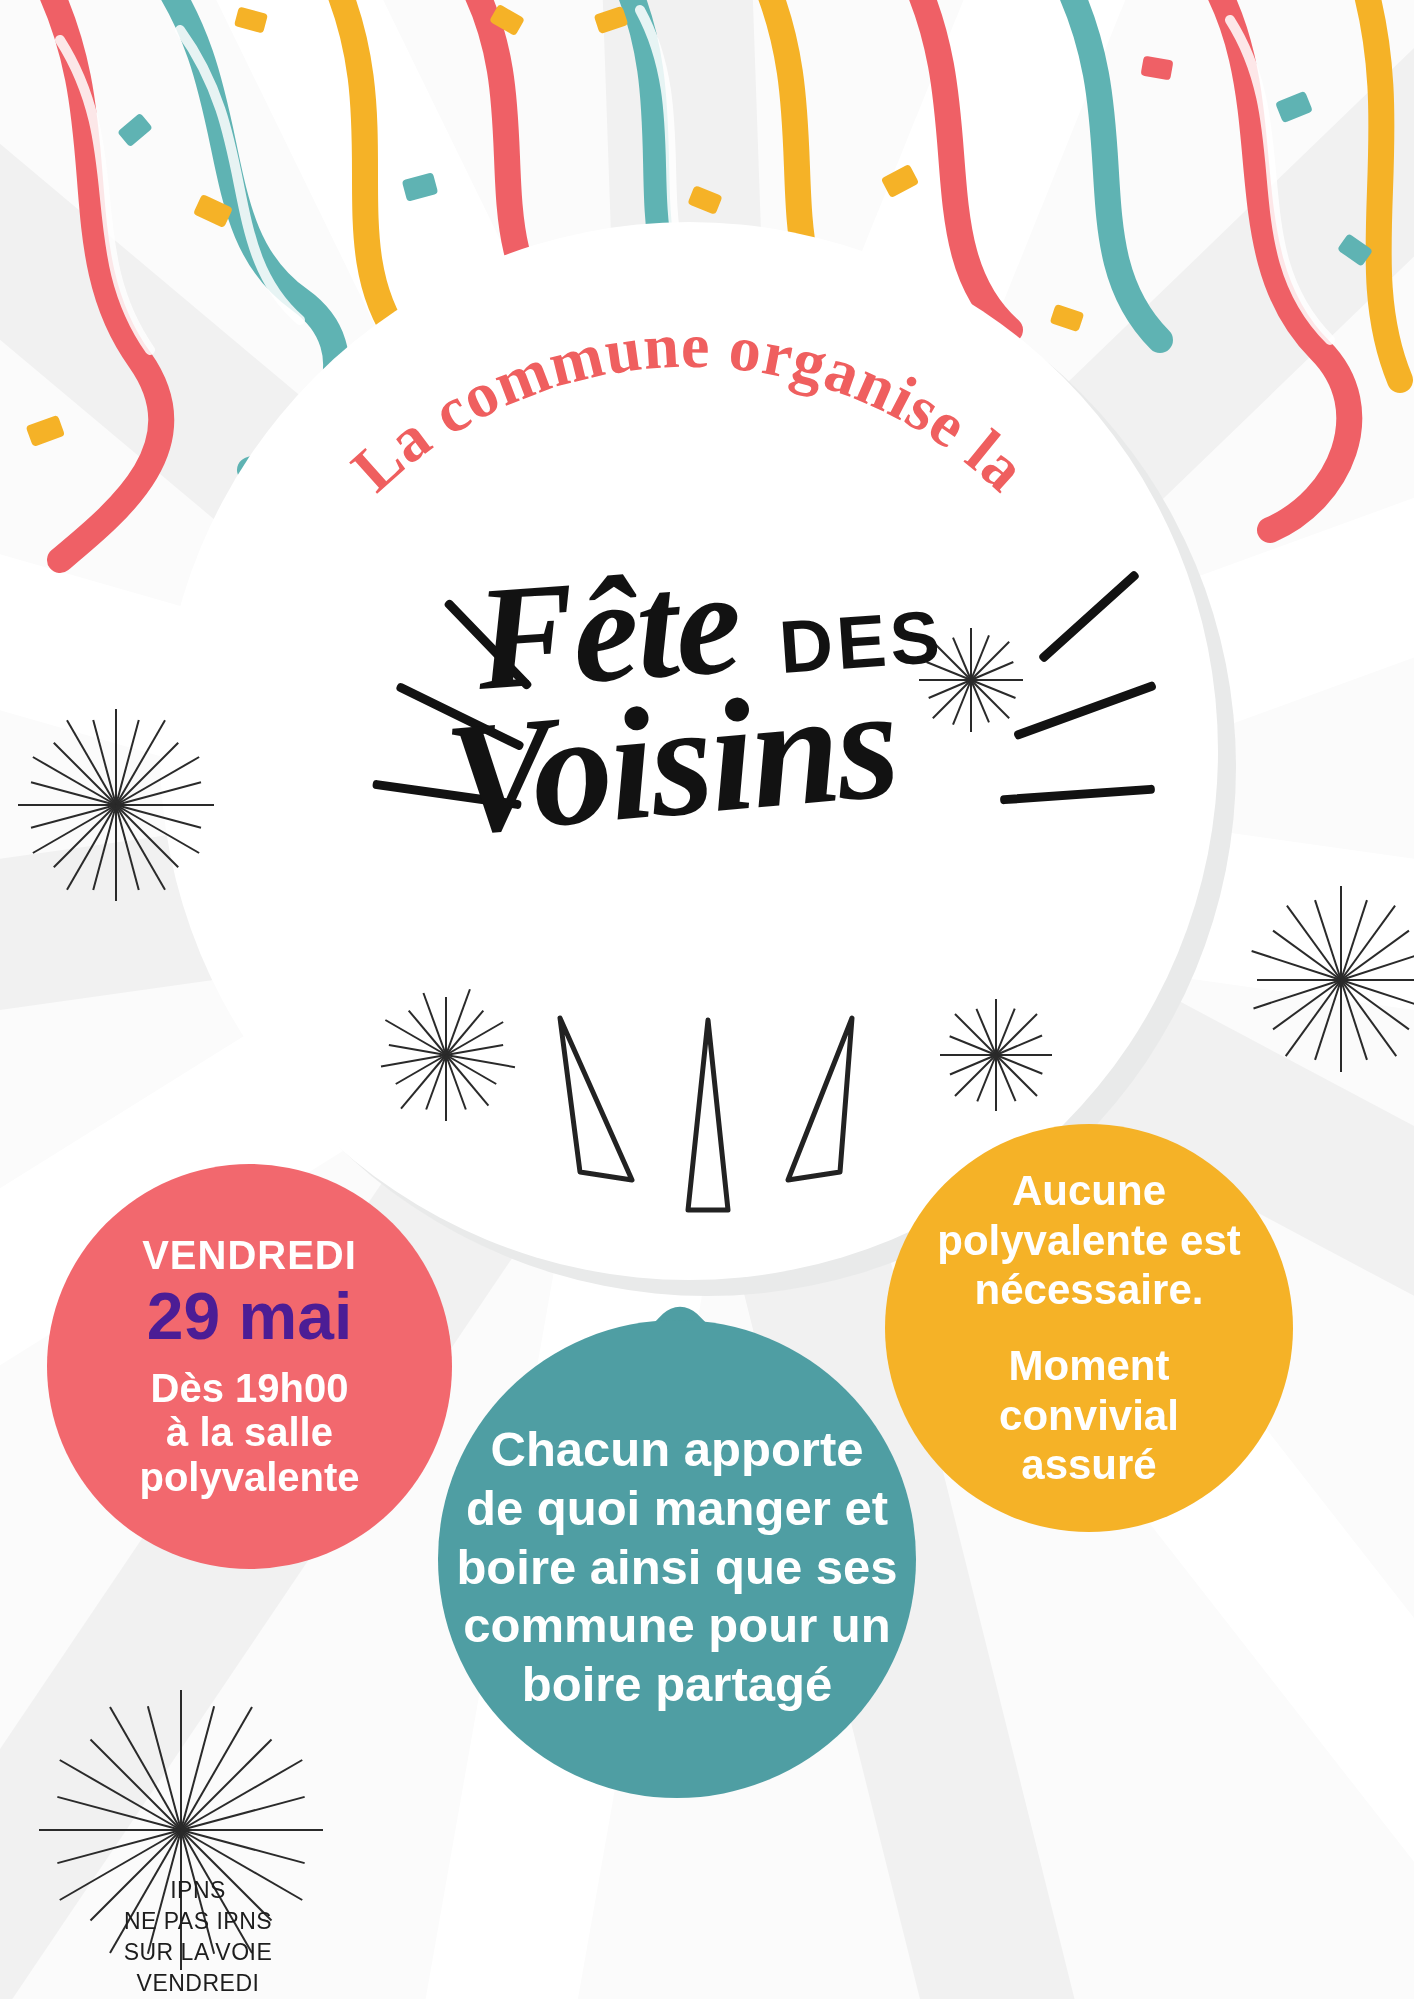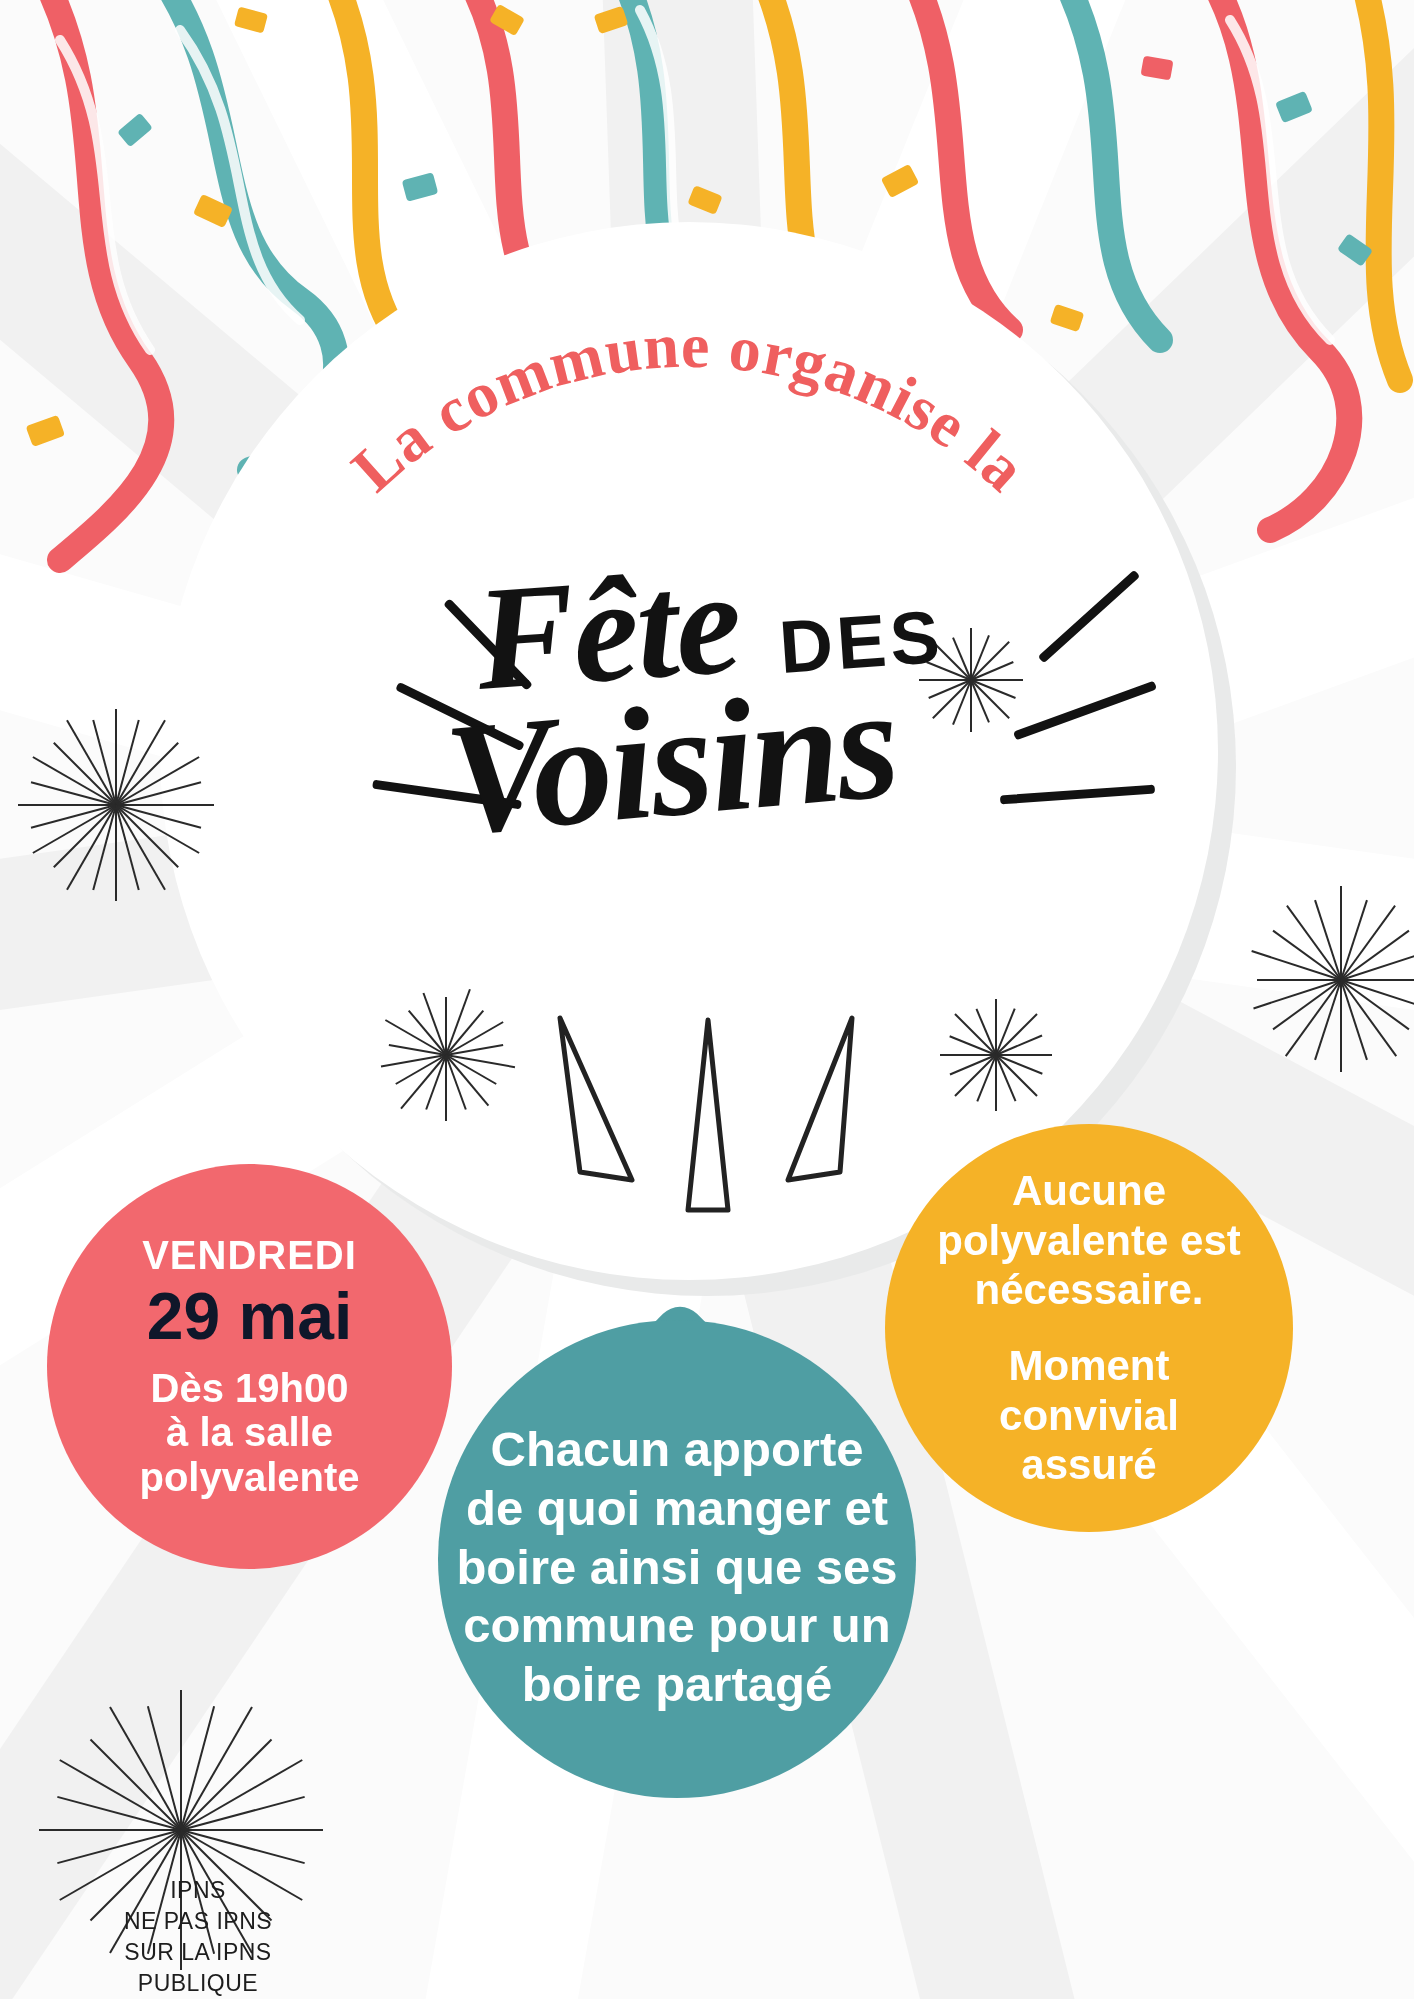--- a/index.html
+++ b/index.html
@@ -172,21 +172,21 @@
 
   .pink-inner {
     font-family: "Liberation Sans", sans-serif;
     font-weight: 700;
     line-height: 1.12;
     padding: 0 24px;
   }
   .line-vendredi { font-size: 40px; letter-spacing: 1px; }
   .line-date {
     font-size: 66px;
-    color: #0f172a;
+    color: #4c1d95;
     margin: 2px 0 12px 0;
   }
   .line-sub { font-size: 40px; }
 
   .yellow-inner {
     font-family: "Liberation Sans", sans-serif;
     font-weight: 700;
     font-size: 42px;
     line-height: 1.18;
     padding: 0 28px;
@@ -483,17 +483,17 @@
       <div>nécessaire.</div>
       <div class="gap"></div>
       <div>Moment convivial</div>
       <div>assuré</div>
     </div>
   </div>
 
   <div class="ipns">
     <div>IPNS</div>
     <div>NE PAS IPNS</div>
-    <div>SUR LA IPNS PUBLIQUE</div>
+    <div>SUR LA VOIE VENDREDI</div>
   </div>
 
 
 </div>
 
 </body></html>

